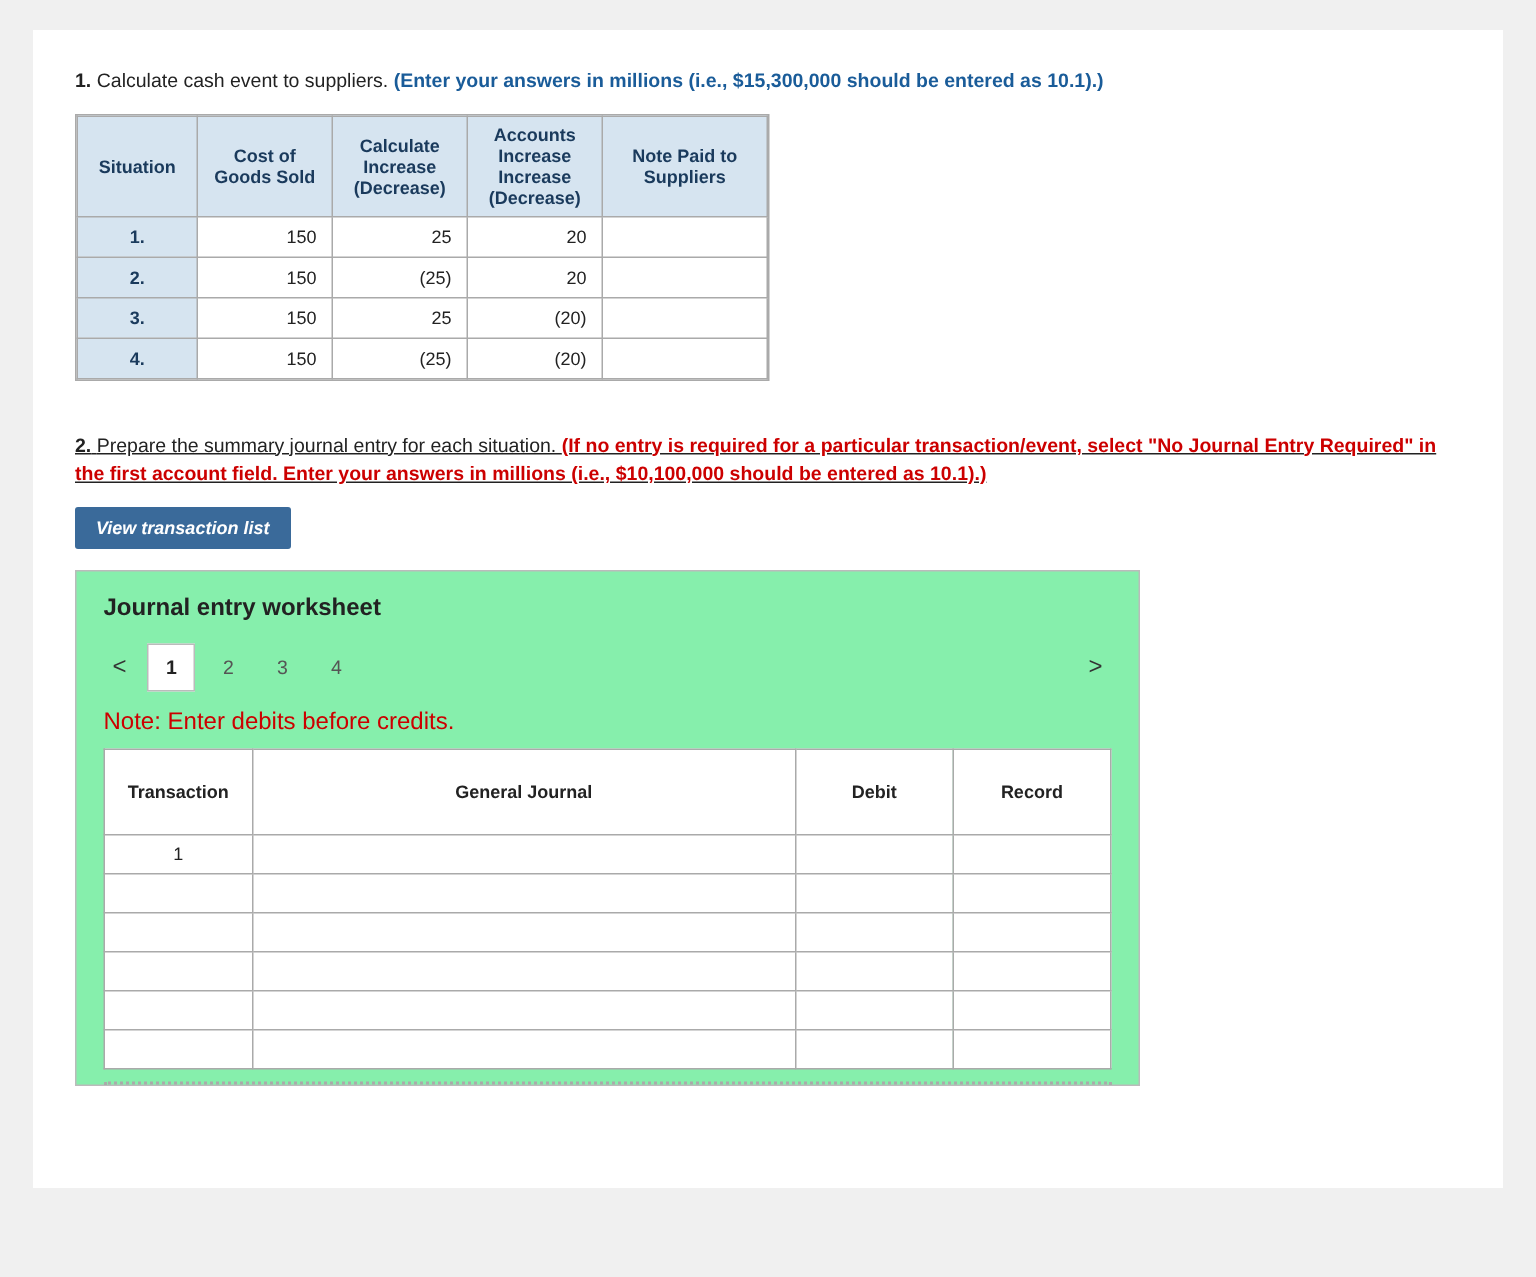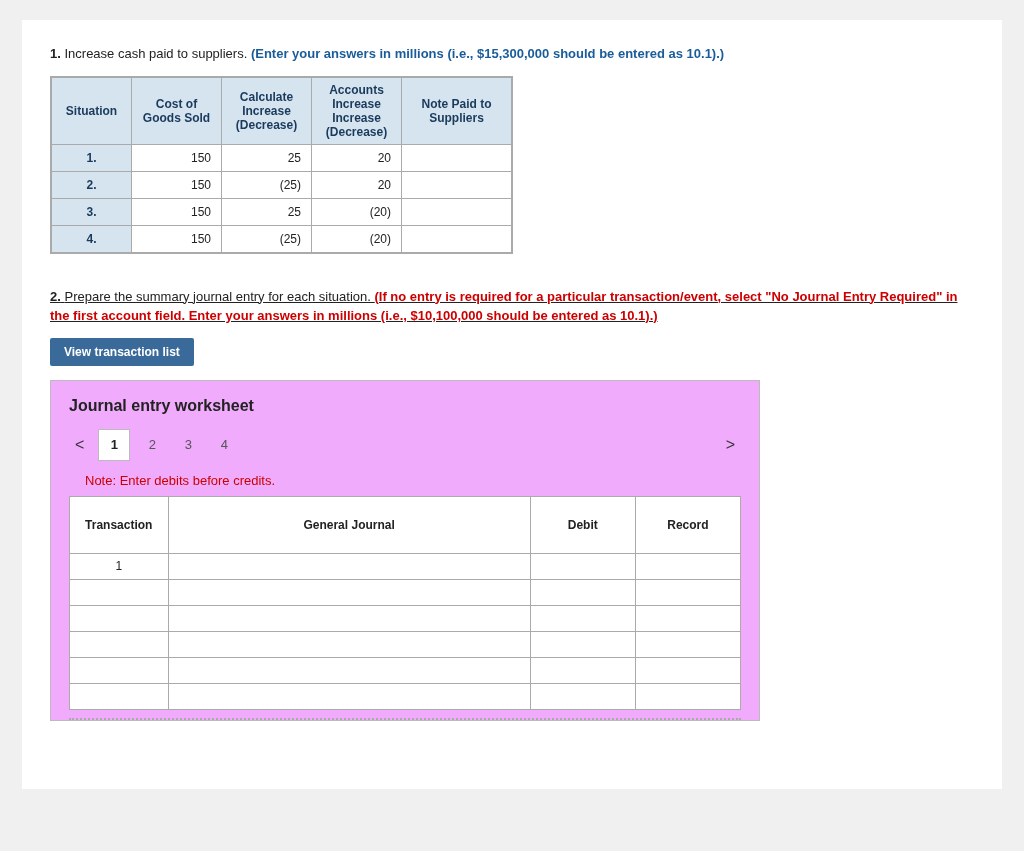--- a/index.html
+++ b/index.html
@@ -95,24 +95,25 @@
     .btn-view-transaction {
       background: #3a6a9a;
       color: #fff;
       border: none;
       padding: 7px 14px;
       font-size: 12px;
       font-weight: bold;
       cursor: pointer;
       margin-bottom: 14px;
       border-radius: 2px;
+      font-style: italic;
     }
     .journal-worksheet-box {
       border: 1px solid #bbb;
-      background: #f0abfc;
+      background: #86efac;
       padding: 16px 18px 0 18px;
       max-width: 710px;
     }
     .journal-title {
       font-size: 16px;
       font-weight: bold;
       margin-bottom: 14px;
     }
     .pagination-row {
       display: flex;
@@ -154,23 +155,22 @@
       background: #fff;
       min-height: 80px;
       padding: 10px 12px;
       margin-bottom: 10px;
       font-size: 13px;
       color: #333;
       max-width: 660px;
     }
     .note-text {
       color: #cc0000;
-      font-size: 13px;
+      font-size: 16px;
       margin-bottom: 8px;
-      margin-left: 16px;
     }
     
     table.journal-table {
       border-collapse: collapse;
       width: 100%;
       font-size: 12px;
     }
     table.journal-table th {
       border: 1px solid #aaa;
       padding: 21px 8px;
@@ -214,21 +214,21 @@
     }
   </style>
 </head>
 <body>
 
 <div class="page-container">
 
   <div class="question-block">
     <p class="question-label">
       <strong>1.</strong>
-      <span> Increase cash paid to suppliers. </span>
+      <span> Calculate cash event to suppliers. </span>
       <span class="bold-blue">(Enter your answers in millions (i.e., $15,300,000 should be entered as 10.1).)</span>
     </p>
 
     <div class="table-wrapper">
       <table class="data-table">
         <thead>
           <tr>
             <th>Situation</th>
             <th>Cost of Goods Sold</th>
             <th>Calculate Increase (Decrease)</th>

